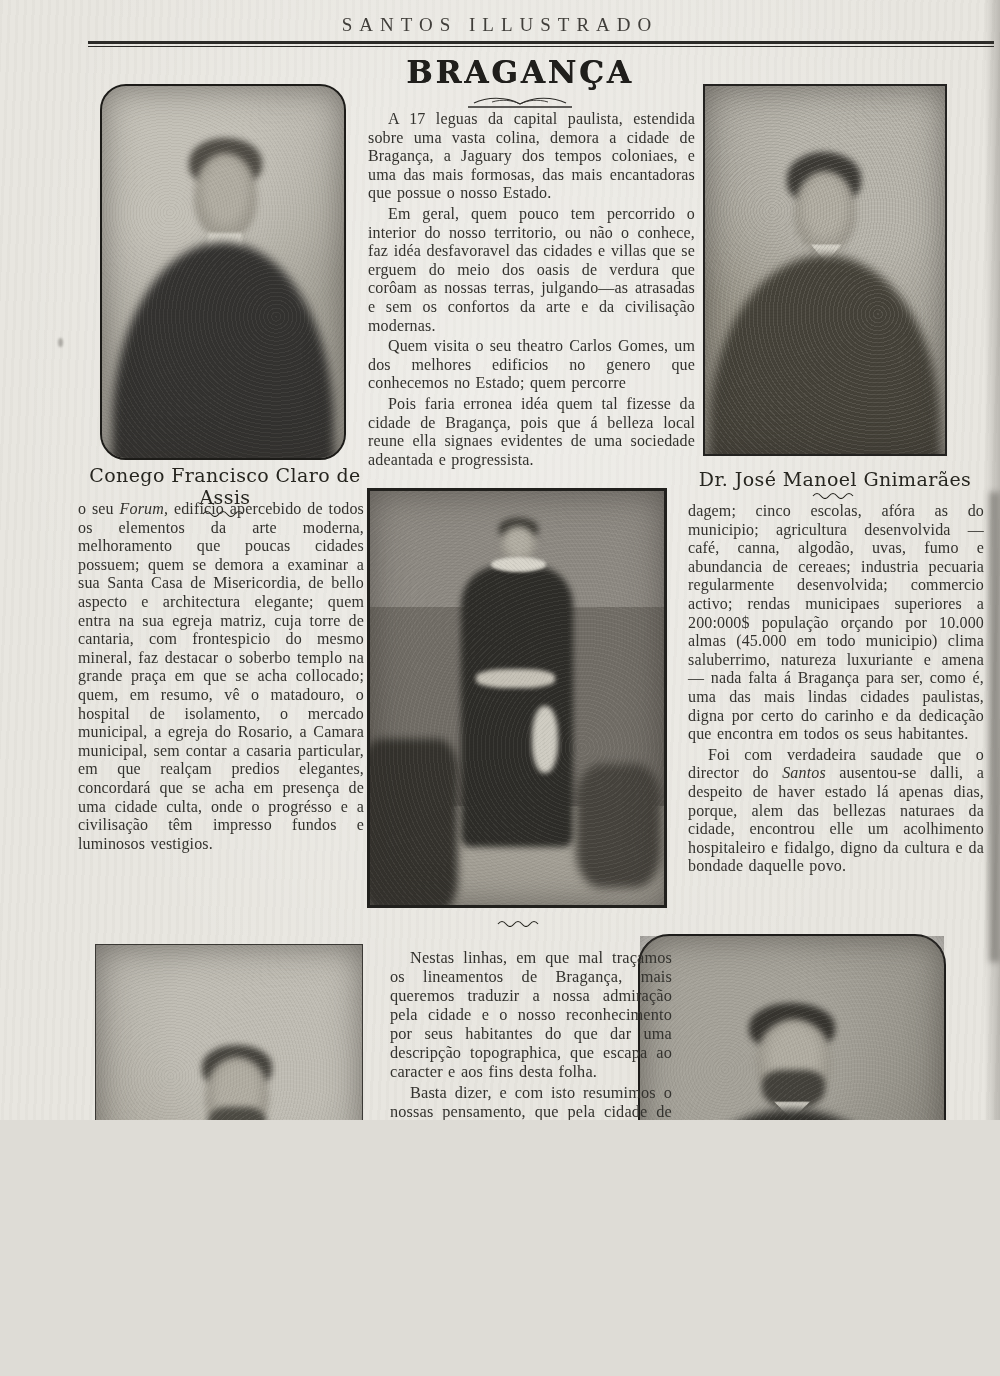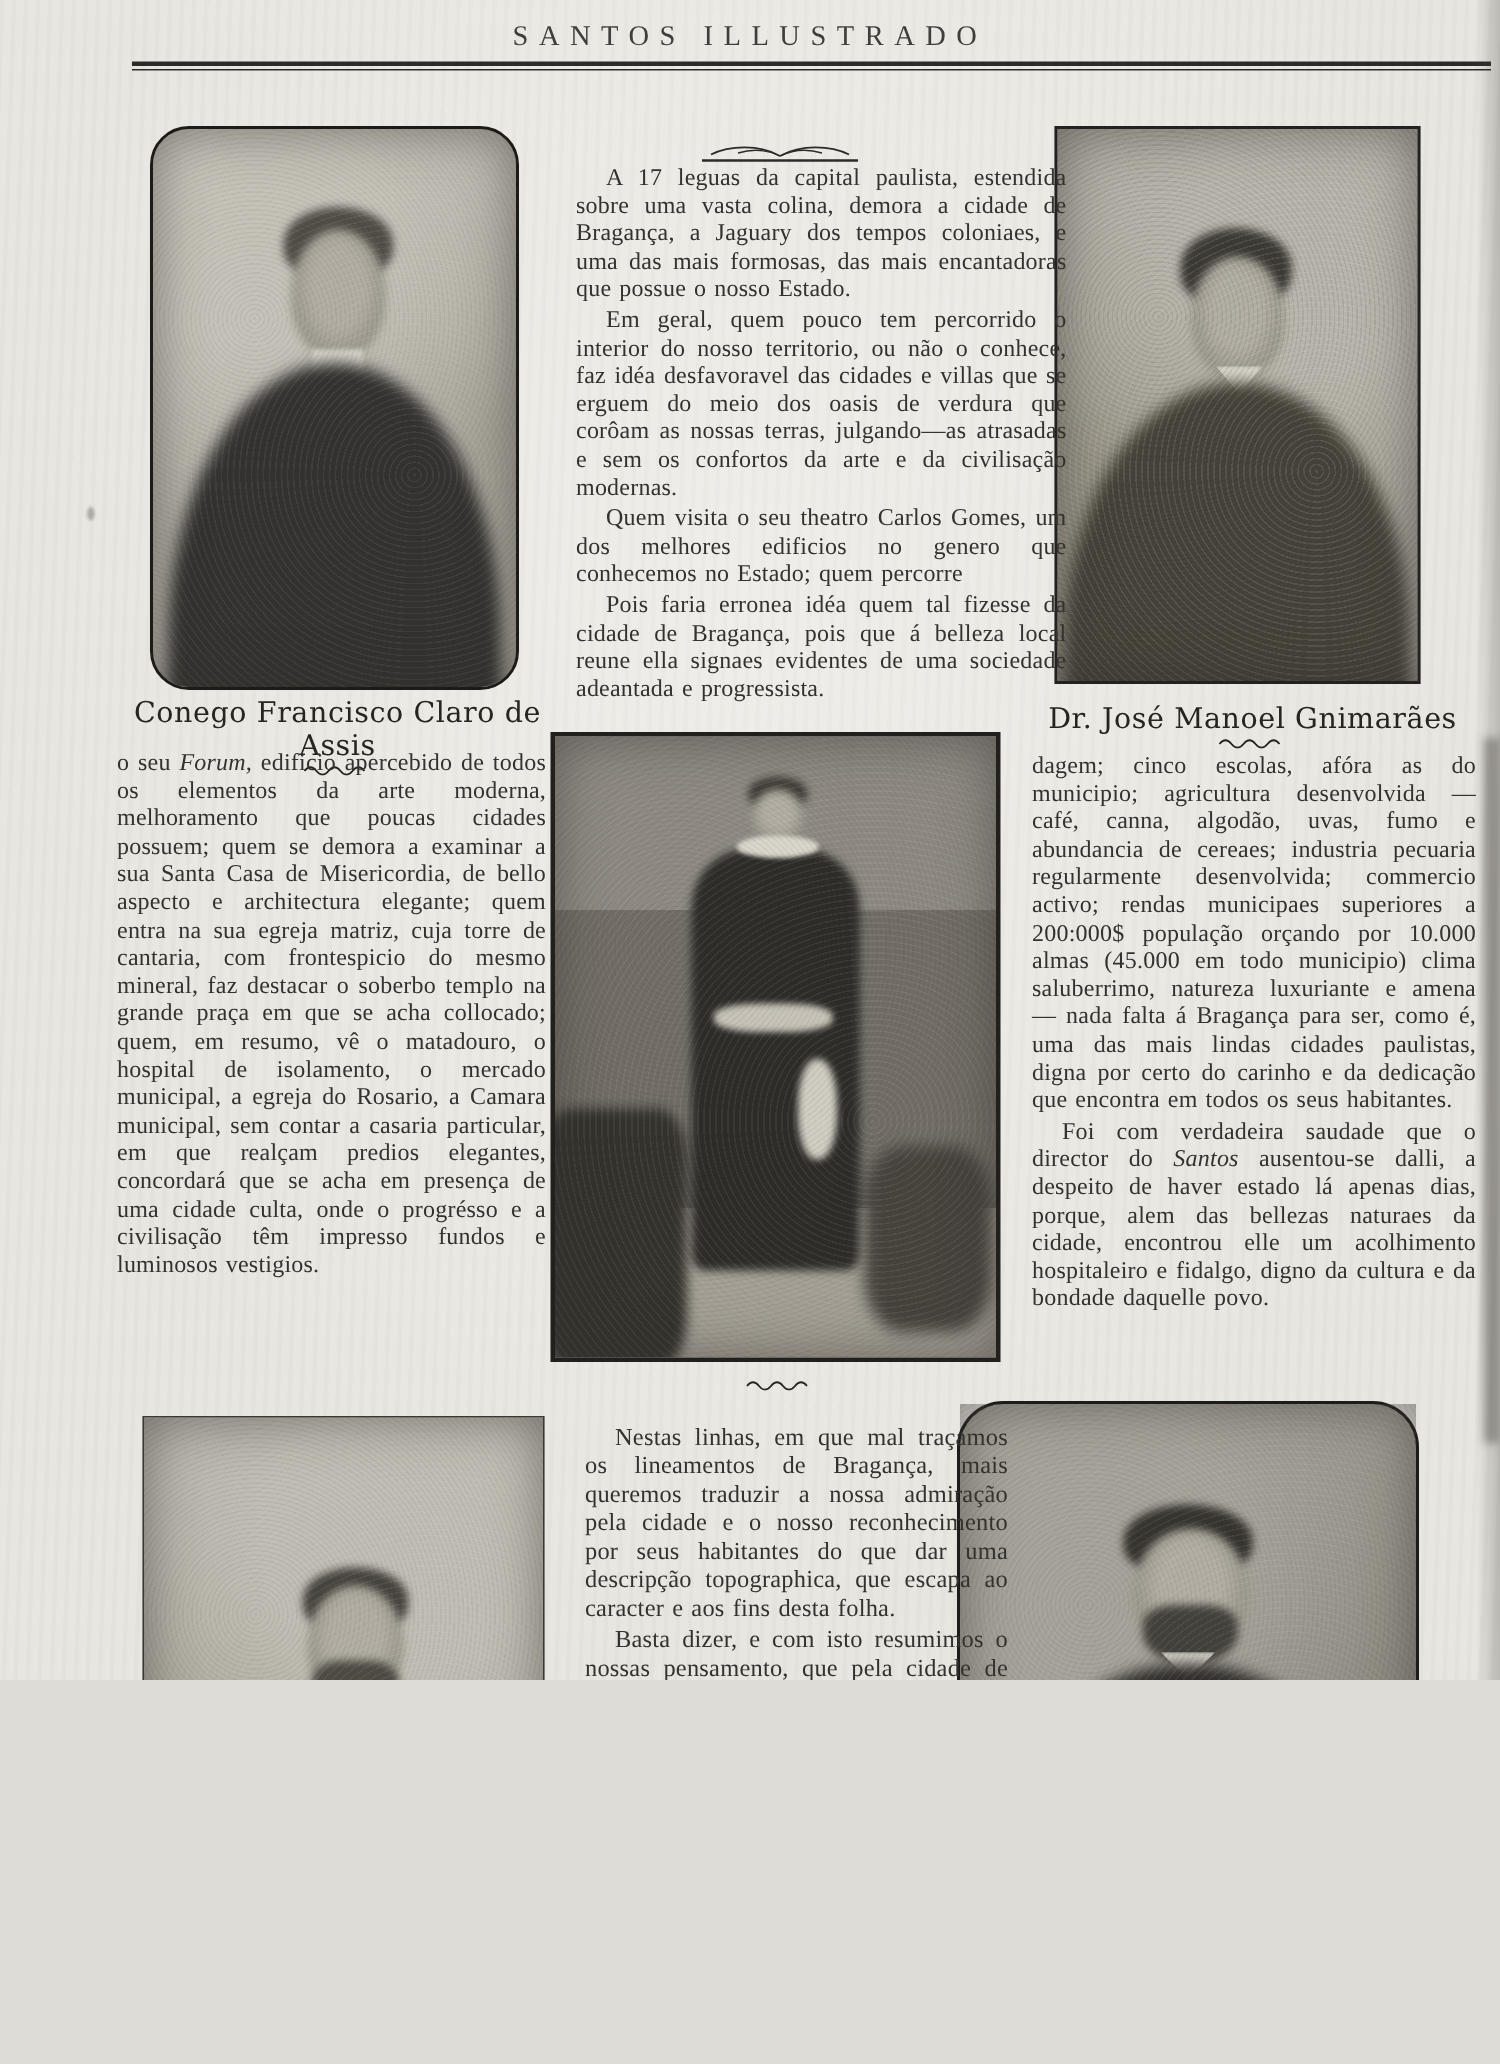--- a/index.html
+++ b/index.html
@@ -26,21 +26,21 @@
     font-family:"DejaVu Serif",serif;font-weight:900;font-size:31px;letter-spacing:3px;color:#201f1c;
     text-shadow:0.6px 0 0 #201f1c;}
   .ornament{position:absolute;}
 
   
   .col{position:absolute;text-align:justify;font-size:16px;line-height:18.6px;
     letter-spacing:0.15px;word-spacing:1.2px;color:#33322e;}
   .col p{margin:0 0 2px 0;text-indent:20px;}
   .col p.noindent{text-indent:0;}
   .col i{font-style:italic;}
-  .col-middle-top{left:384px;top:110px;width:327px;}
+  .col-middle-top{left:368px;top:110px;width:327px;}
   .col-left{left:78px;top:500px;width:286px;}
   .col-right{left:688px;top:502px;width:296px;}
   .col-middle-bottom{left:390px;top:948px;width:282px;font-size:16.3px;line-height:19px;}
   .signature{text-indent:0 !important;text-align:right;padding-right:48px;margin-top:9px !important;
     font-variant:small-caps;letter-spacing:1.5px;font-size:23px;text-decoration:underline;}
 
   
   .portrait{position:absolute;background:#b4b1a9;box-sizing:border-box;}
   .photo{position:absolute;inset:0;overflow:hidden;}
   .photo > div{position:absolute;}
@@ -115,20 +115,21 @@
   .c5{left:652px;top:1344px;width:286px;color:#2b2a24;}
 </style>
 </head>
 <body>
 
 <div id="page">
 
   <div class="masthead">SANTOS ILLUSTRADO</div>
   <div class="rule-double"></div>
 
+  <h1 class="article-title">BRAGANÇA</h1>
   <div class="ornament" style="left:462px;top:94px;">
     <svg width="116" height="18" viewBox="0 0 116 18">
       <path d="M6 13 H110" stroke="#2c2b28" stroke-width="1.6" fill="none"></path>
       <path d="M58 10 C44 2, 24 3, 12 9" stroke="#2c2b28" stroke-width="1.2" fill="none"></path>
       <path d="M58 10 C72 2, 92 3, 104 9" stroke="#2c2b28" stroke-width="1.2" fill="none"></path>
       <path d="M58 10 C50 6, 40 5, 30 8 M58 10 C66 6, 76 5, 86 8" stroke="#2c2b28" stroke-width="0.9" fill="none"></path>
     </svg>
   </div>
 
   <figure class="portrait p1" style="margin:0;">

